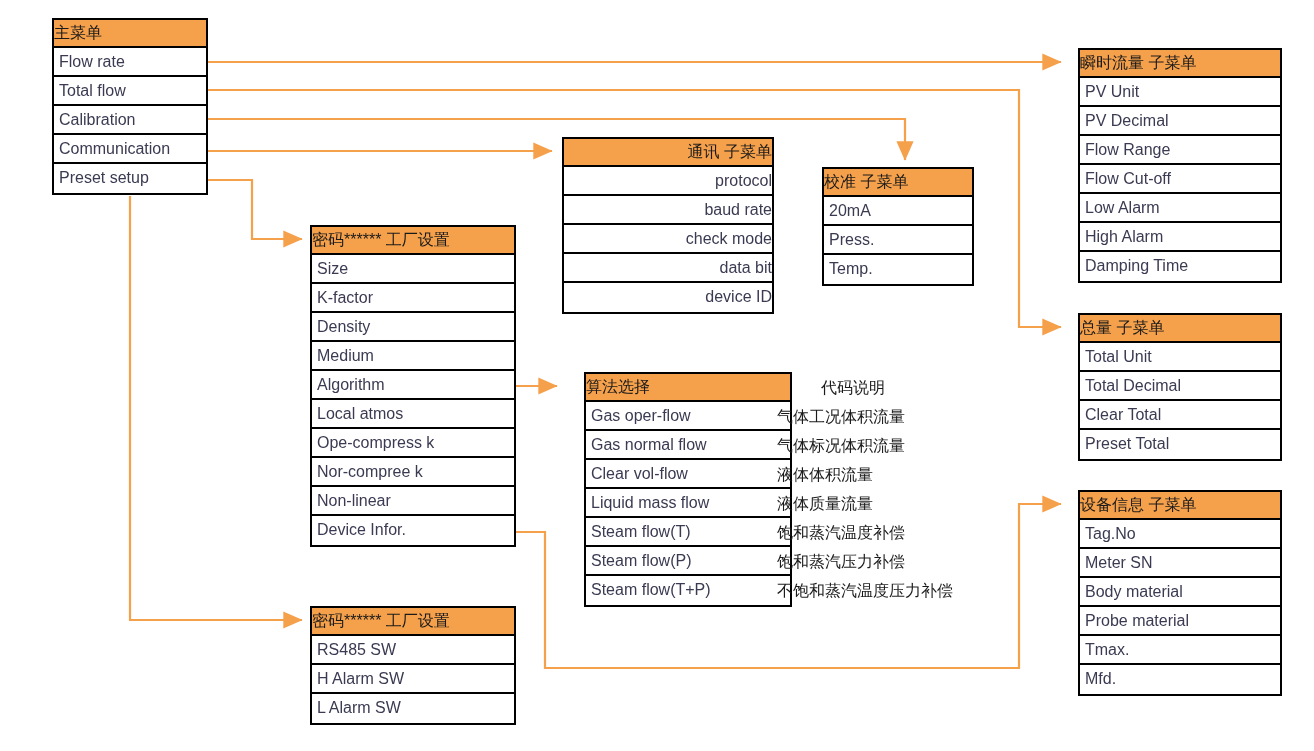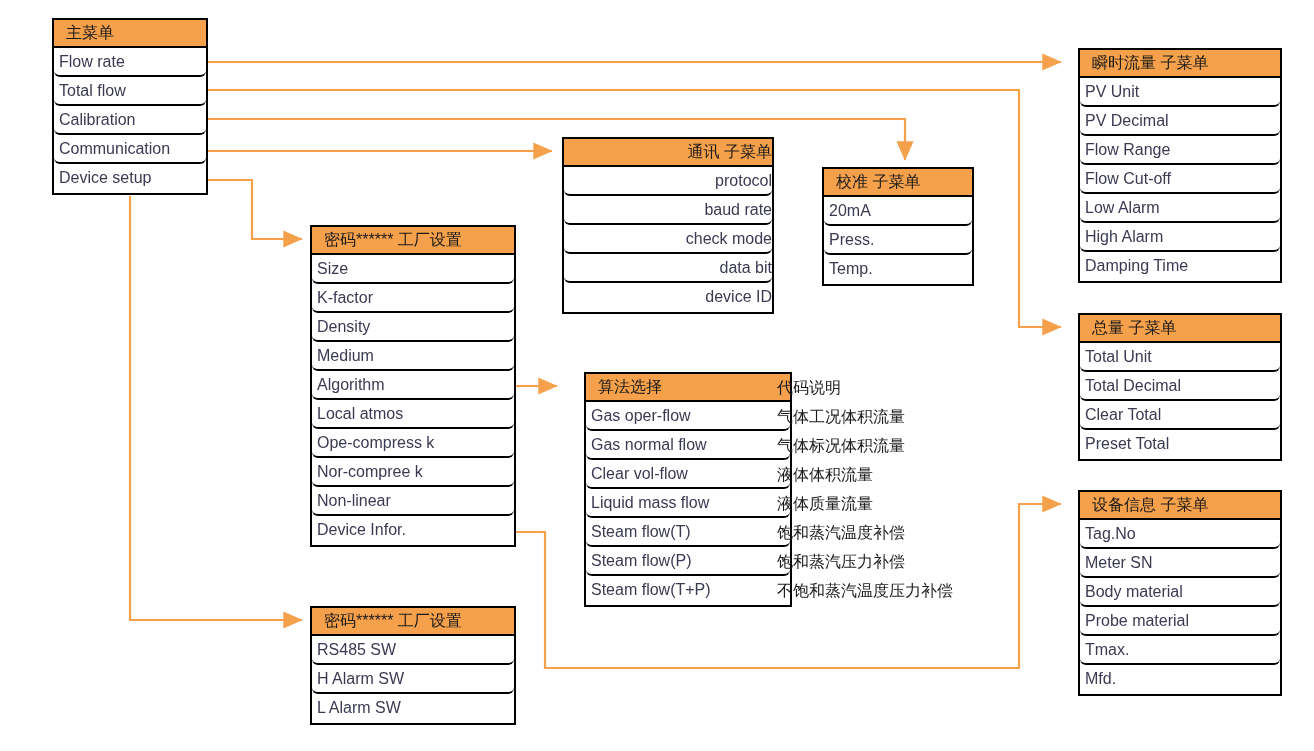--- a/index.html
+++ b/index.html
@@ -33,56 +33,56 @@
     box-sizing: border-box;
     background: #ffffff;
     z-index: 5;
   }
   .menu-header {
     background: #F5A04B;
     border-bottom: 2px solid #000000;
     box-sizing: border-box;
     height: 28px;
     line-height: 26px;
-    padding-left: 12px;
+    padding-left: 0;
     font-size: 16px;
     color: #1a1a1a;
     white-space: nowrap;
     overflow: hidden;
   }
   .menu-row {
     border-bottom: 2px solid #000000;
     box-sizing: border-box;
     height: 29px;
     line-height: 27px;
     padding-left: 5px;
     font-size: 16px;
     color: #3a3a52;
     background: #ffffff;
     white-space: nowrap;
     overflow: hidden;
-    border-radius: 6px;
   }
   .menu-row:last-child {
     border-bottom: none;
   }
   .annot-col {
     position: absolute;
     z-index: 5;
   }
   .annot-line {
     height: 29px;
     line-height: 29px;
     font-size: 16px;
     color: #1a1a1a;
     white-space: nowrap;
   }
   .annot-line.head {
     height: 28px;
     line-height: 28px;
+    margin-left: 44px;
   }
 </style>
 </head>
 <body>
 
 <div id="canvas">
 
   <svg id="connectors" viewBox="0 0 1314 751" width="1314" height="751" xmlns="http://www.w3.org/2000/svg">
     <defs>
       <marker id="ah" markerWidth="9" markerHeight="9" refX="8.5" refY="4.5" orient="auto" markerUnits="strokeWidth">
@@ -108,21 +108,21 @@
       <path d="M515,532 L545,532 L545,668 L1019,668 L1019,504 L1061,504" marker-end="url(#ah)"></path>
     </g>
   </svg>
 
   <div class="menu-box" style="left:52px; top:18px; width:156px;">
     <div class="menu-header">主菜单</div>
     <div class="menu-row">Flow rate</div>
     <div class="menu-row">Total flow</div>
     <div class="menu-row">Calibration</div>
     <div class="menu-row">Communication</div>
-    <div class="menu-row">Device setup</div>
+    <div class="menu-row">Preset setup</div>
   </div>
 
   <div class="menu-box" style="left:1078px; top:48px; width:204px;">
     <div class="menu-header">瞬时流量 子菜单</div>
     <div class="menu-row">PV Unit</div>
     <div class="menu-row">PV Decimal</div>
     <div class="menu-row">Flow Range</div>
     <div class="menu-row">Flow Cut-off</div>
     <div class="menu-row">Low Alarm</div>
     <div class="menu-row">High Alarm</div>

